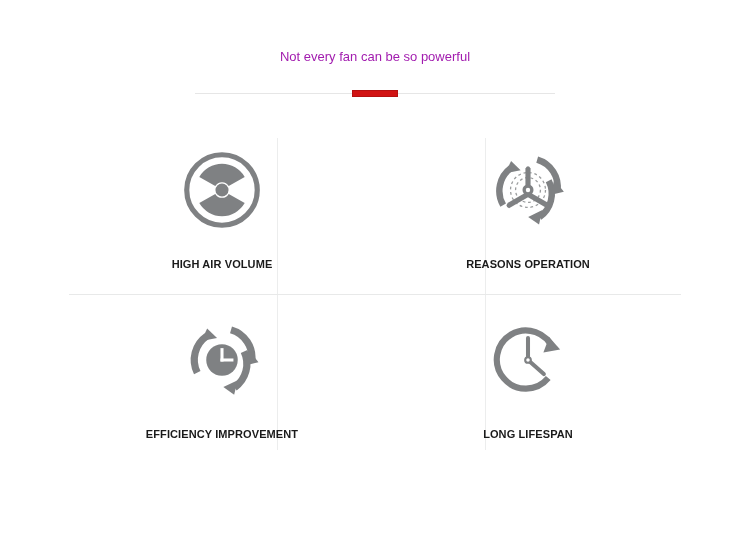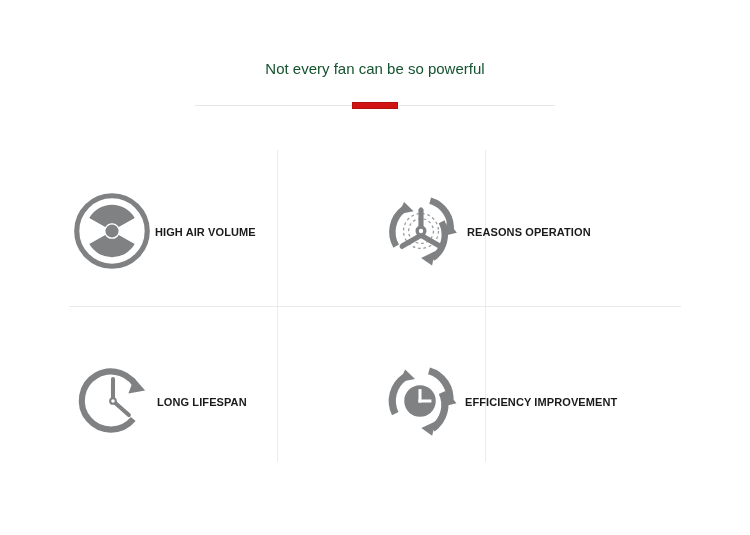--- a/index.html
+++ b/index.html
@@ -31,26 +31,26 @@
   .main-title {
     margin: 0;
     font-size: 30px;
     line-height: 34px;
     font-weight: bold;
     letter-spacing: 0.2px;
     color: #2f62ab;
     font-family: "Liberation Sans", sans-serif;
   }
   .sub-title {
-    margin: 16px;
+    margin: 4px;
     padding-top: 14px;
-    font-size: 15px;
+    font-size: 13px;
     line-height: 18px;
     font-weight: normal;
-    color: #14532d;
+    color: #a21caf;
     font-family: "Liberation Sans", sans-serif;
   }
 
   
   .divider {
     position: relative;
     width: 360px;
     margin: 24px auto 0 auto;
     height: 8px;
   }
@@ -83,20 +83,21 @@
   .grid-row {
     display: flex;
     width: 100%;
   }
   .cell {
     position: relative;
     flex: 1 1 33.333%;
     height: 170px;
     box-sizing: border-box;
     display: flex;
+    flex-direction: column;
     align-items: center;
     justify-content: flex-start;
   }
   .cell-icon {
     margin-top: 20px;
     height: 92px;
     display: flex;
     align-items: center;
     justify-content: center;
   }
@@ -205,38 +206,20 @@
         </div>
         <div class="cell-label">REASONS OPERATION</div>
       </div>
 
     </div>
 
     <div class="grid-row">
 
       <div class="cell">
         <div class="cell-icon">
-          <svg width="88" height="88" viewBox="0 0 100 100" aria-hidden="true">
-
-            <path d="M78.5 38.0 A33 33 0 1 0 73.0 70.5" fill="none" stroke="#7f8183" stroke-width="7" stroke-linecap="butt"></path>
-
-            <polygon points="86.5,38.0 67.5,41.5 74.0,24.0" fill="#7f8183"></polygon>
-
-            <g stroke="#7f8183" stroke-width="4.6" stroke-linecap="round">
-              <line x1="50" y1="50" x2="50" y2="25"></line>
-              <line x1="50" y1="50" x2="68" y2="66"></line>
-            </g>
-            <circle cx="50" cy="50" r="3.2" fill="#ffffff" stroke="#7f8183" stroke-width="2.4"></circle>
-          </svg>
-        </div>
-        <div class="cell-label">LONG LIFESPAN</div>
-      </div>
-
-      <div class="cell">
-        <div class="cell-icon">
           <svg width="90" height="90" viewBox="0 0 100 100" aria-hidden="true">
 
             <g stroke="#7f8183" stroke-width="8" fill="none">
               <path d="M22.5 64.0 A32 32 0 0 1 33.0 23.5"></path>
               <path d="M74.5 40.5 A32 32 0 0 1 64.0 80.5"></path>
               <path d="M60.0 16.5 A32 32 0 0 1 83.0 51.5"></path>
             </g>
             <g fill="#7f8183">
               <polygon points="33.5,15.0 44.5,25.5 27.0,29.0"></polygon>
               <polygon points="63.5,88.5 51.5,80.0 67.5,72.5"></polygon>
@@ -246,16 +229,34 @@
             <circle cx="50" cy="50" r="17.5" fill="#7f8183"></circle>
             <g stroke="#ffffff" stroke-width="3.4" stroke-linecap="square">
               <line x1="50" y1="50" x2="50" y2="38.5"></line>
               <line x1="50" y1="50" x2="61" y2="50"></line>
             </g>
           </svg>
         </div>
         <div class="cell-label">EFFICIENCY IMPROVEMENT</div>
       </div>
 
+      <div class="cell">
+        <div class="cell-icon">
+          <svg width="88" height="88" viewBox="0 0 100 100" aria-hidden="true">
+
+            <path d="M78.5 38.0 A33 33 0 1 0 73.0 70.5" fill="none" stroke="#7f8183" stroke-width="7" stroke-linecap="butt"></path>
+
+            <polygon points="86.5,38.0 67.5,41.5 74.0,24.0" fill="#7f8183"></polygon>
+
+            <g stroke="#7f8183" stroke-width="4.6" stroke-linecap="round">
+              <line x1="50" y1="50" x2="50" y2="25"></line>
+              <line x1="50" y1="50" x2="68" y2="66"></line>
+            </g>
+            <circle cx="50" cy="50" r="3.2" fill="#ffffff" stroke="#7f8183" stroke-width="2.4"></circle>
+          </svg>
+        </div>
+        <div class="cell-label">LONG LIFESPAN</div>
+      </div>
+
     </div>
 
   </div>
 </div>
 
 </body></html>

